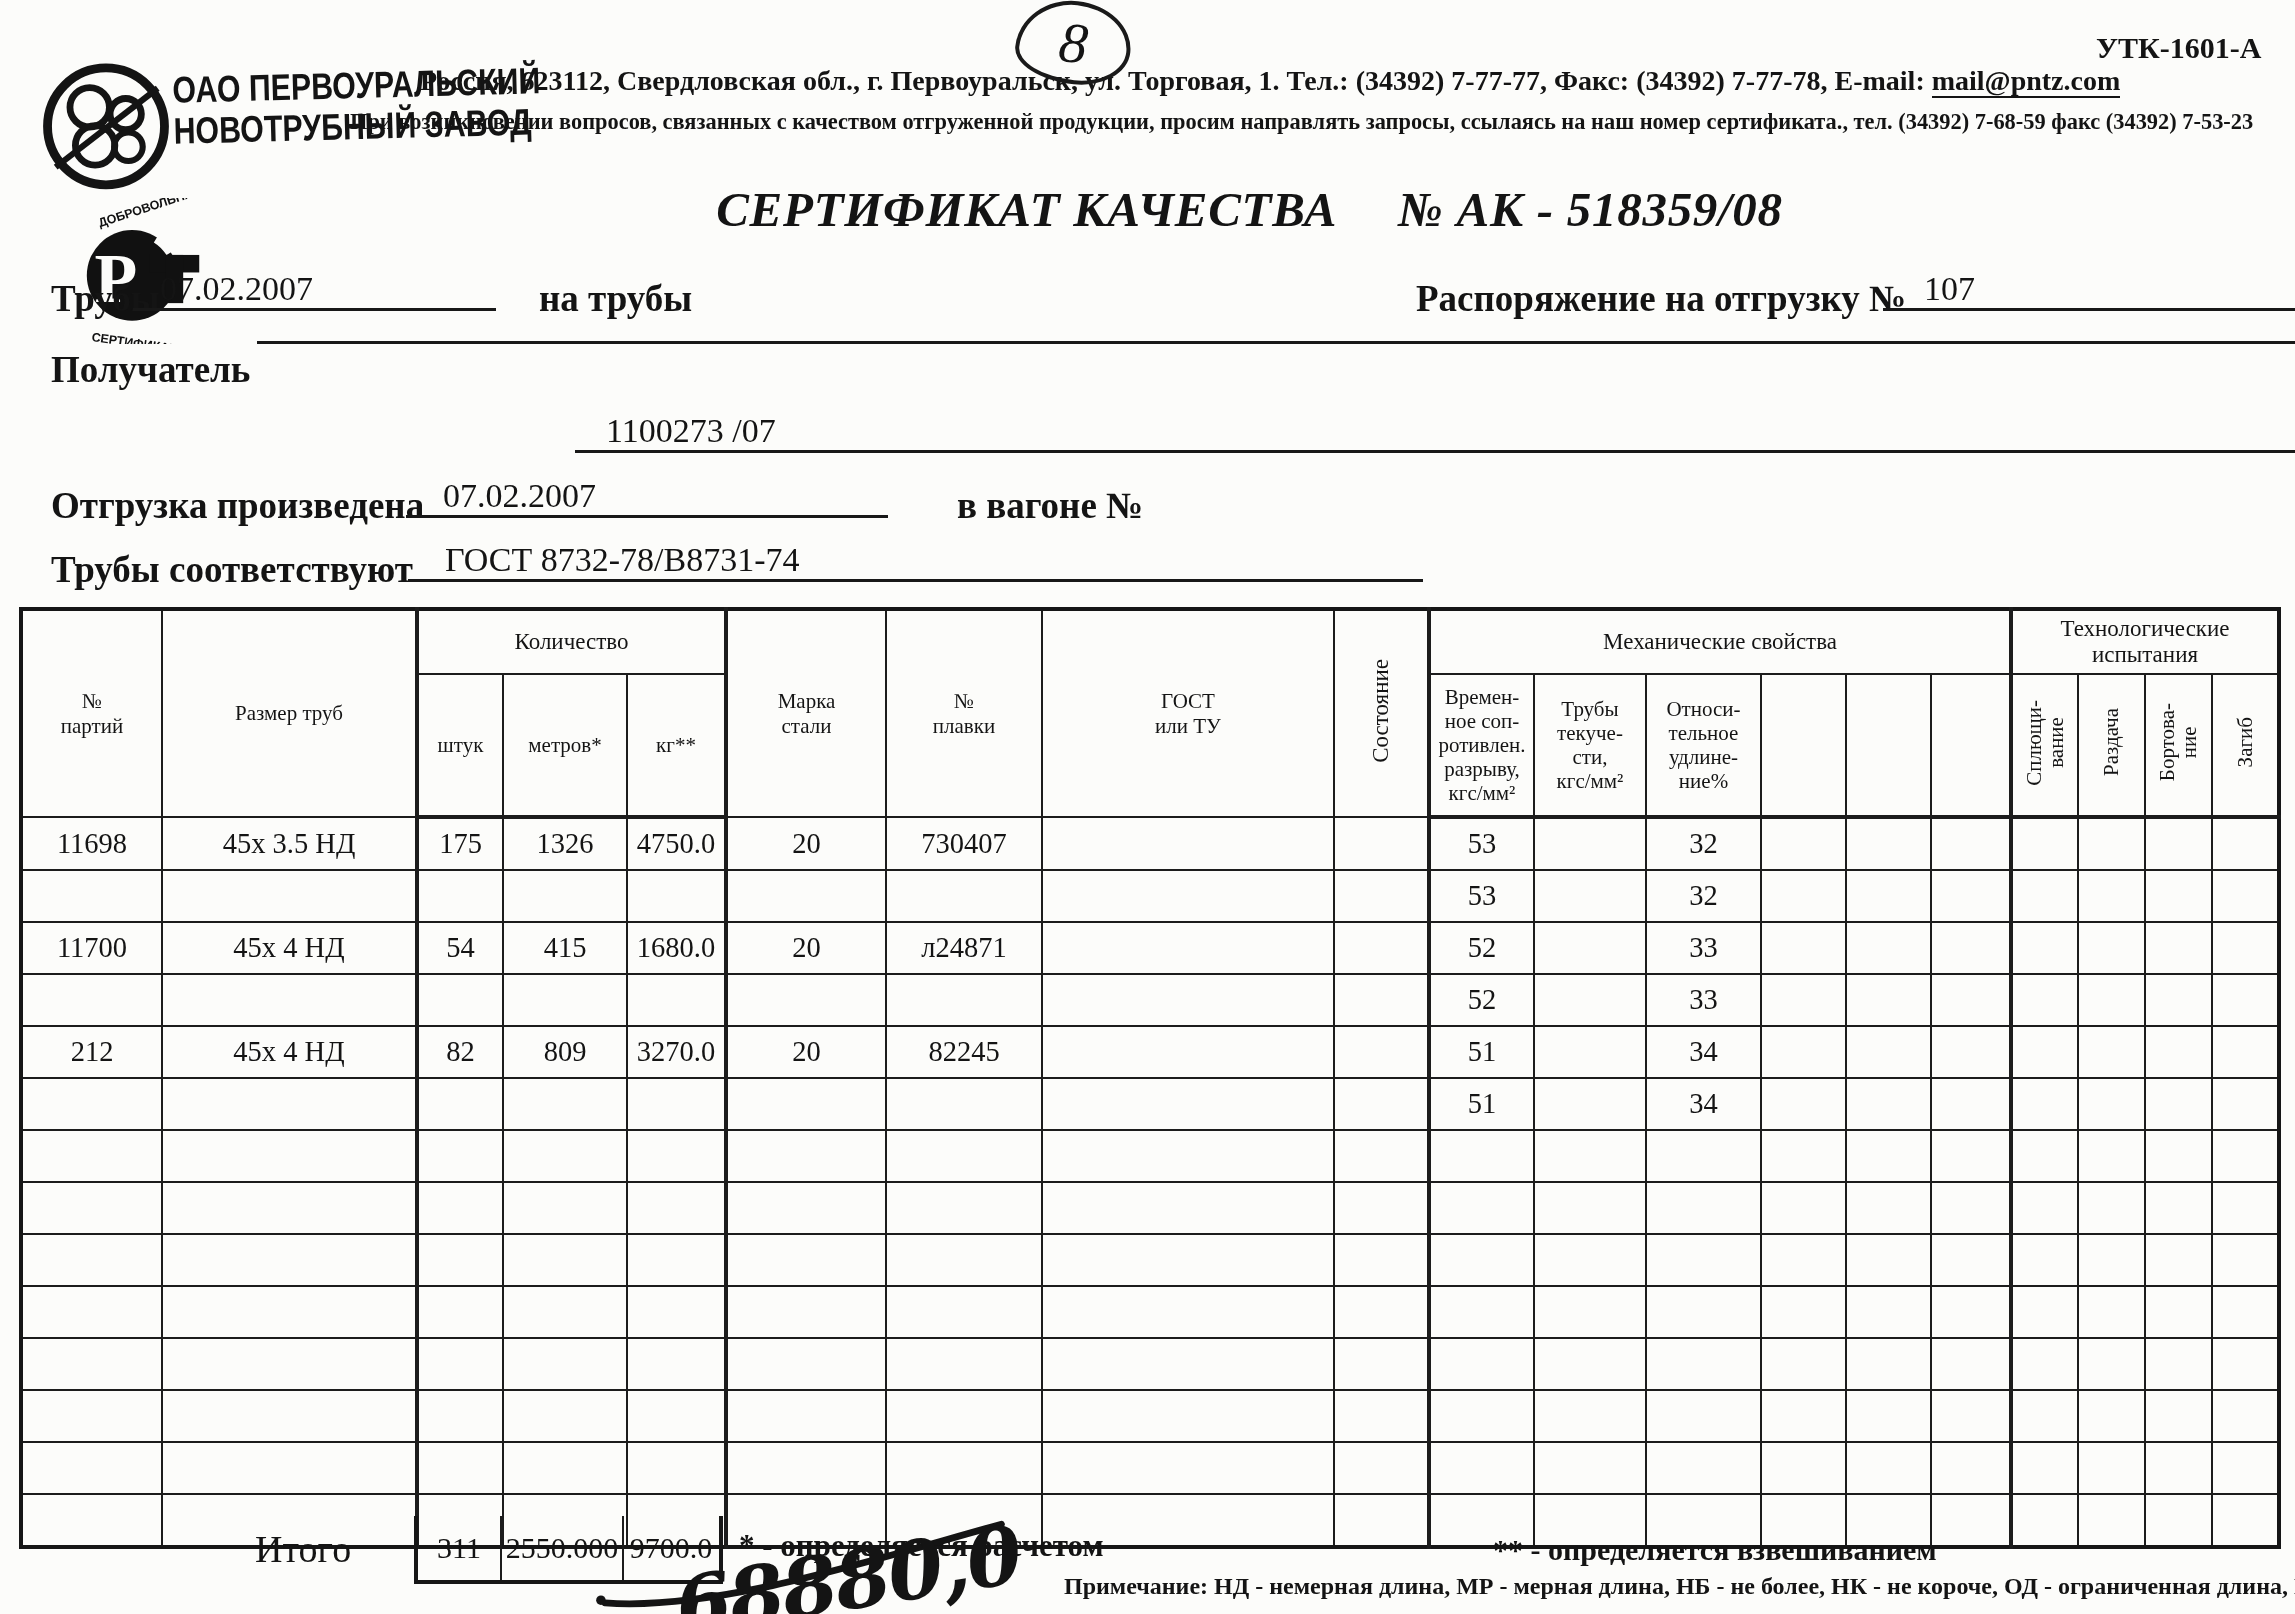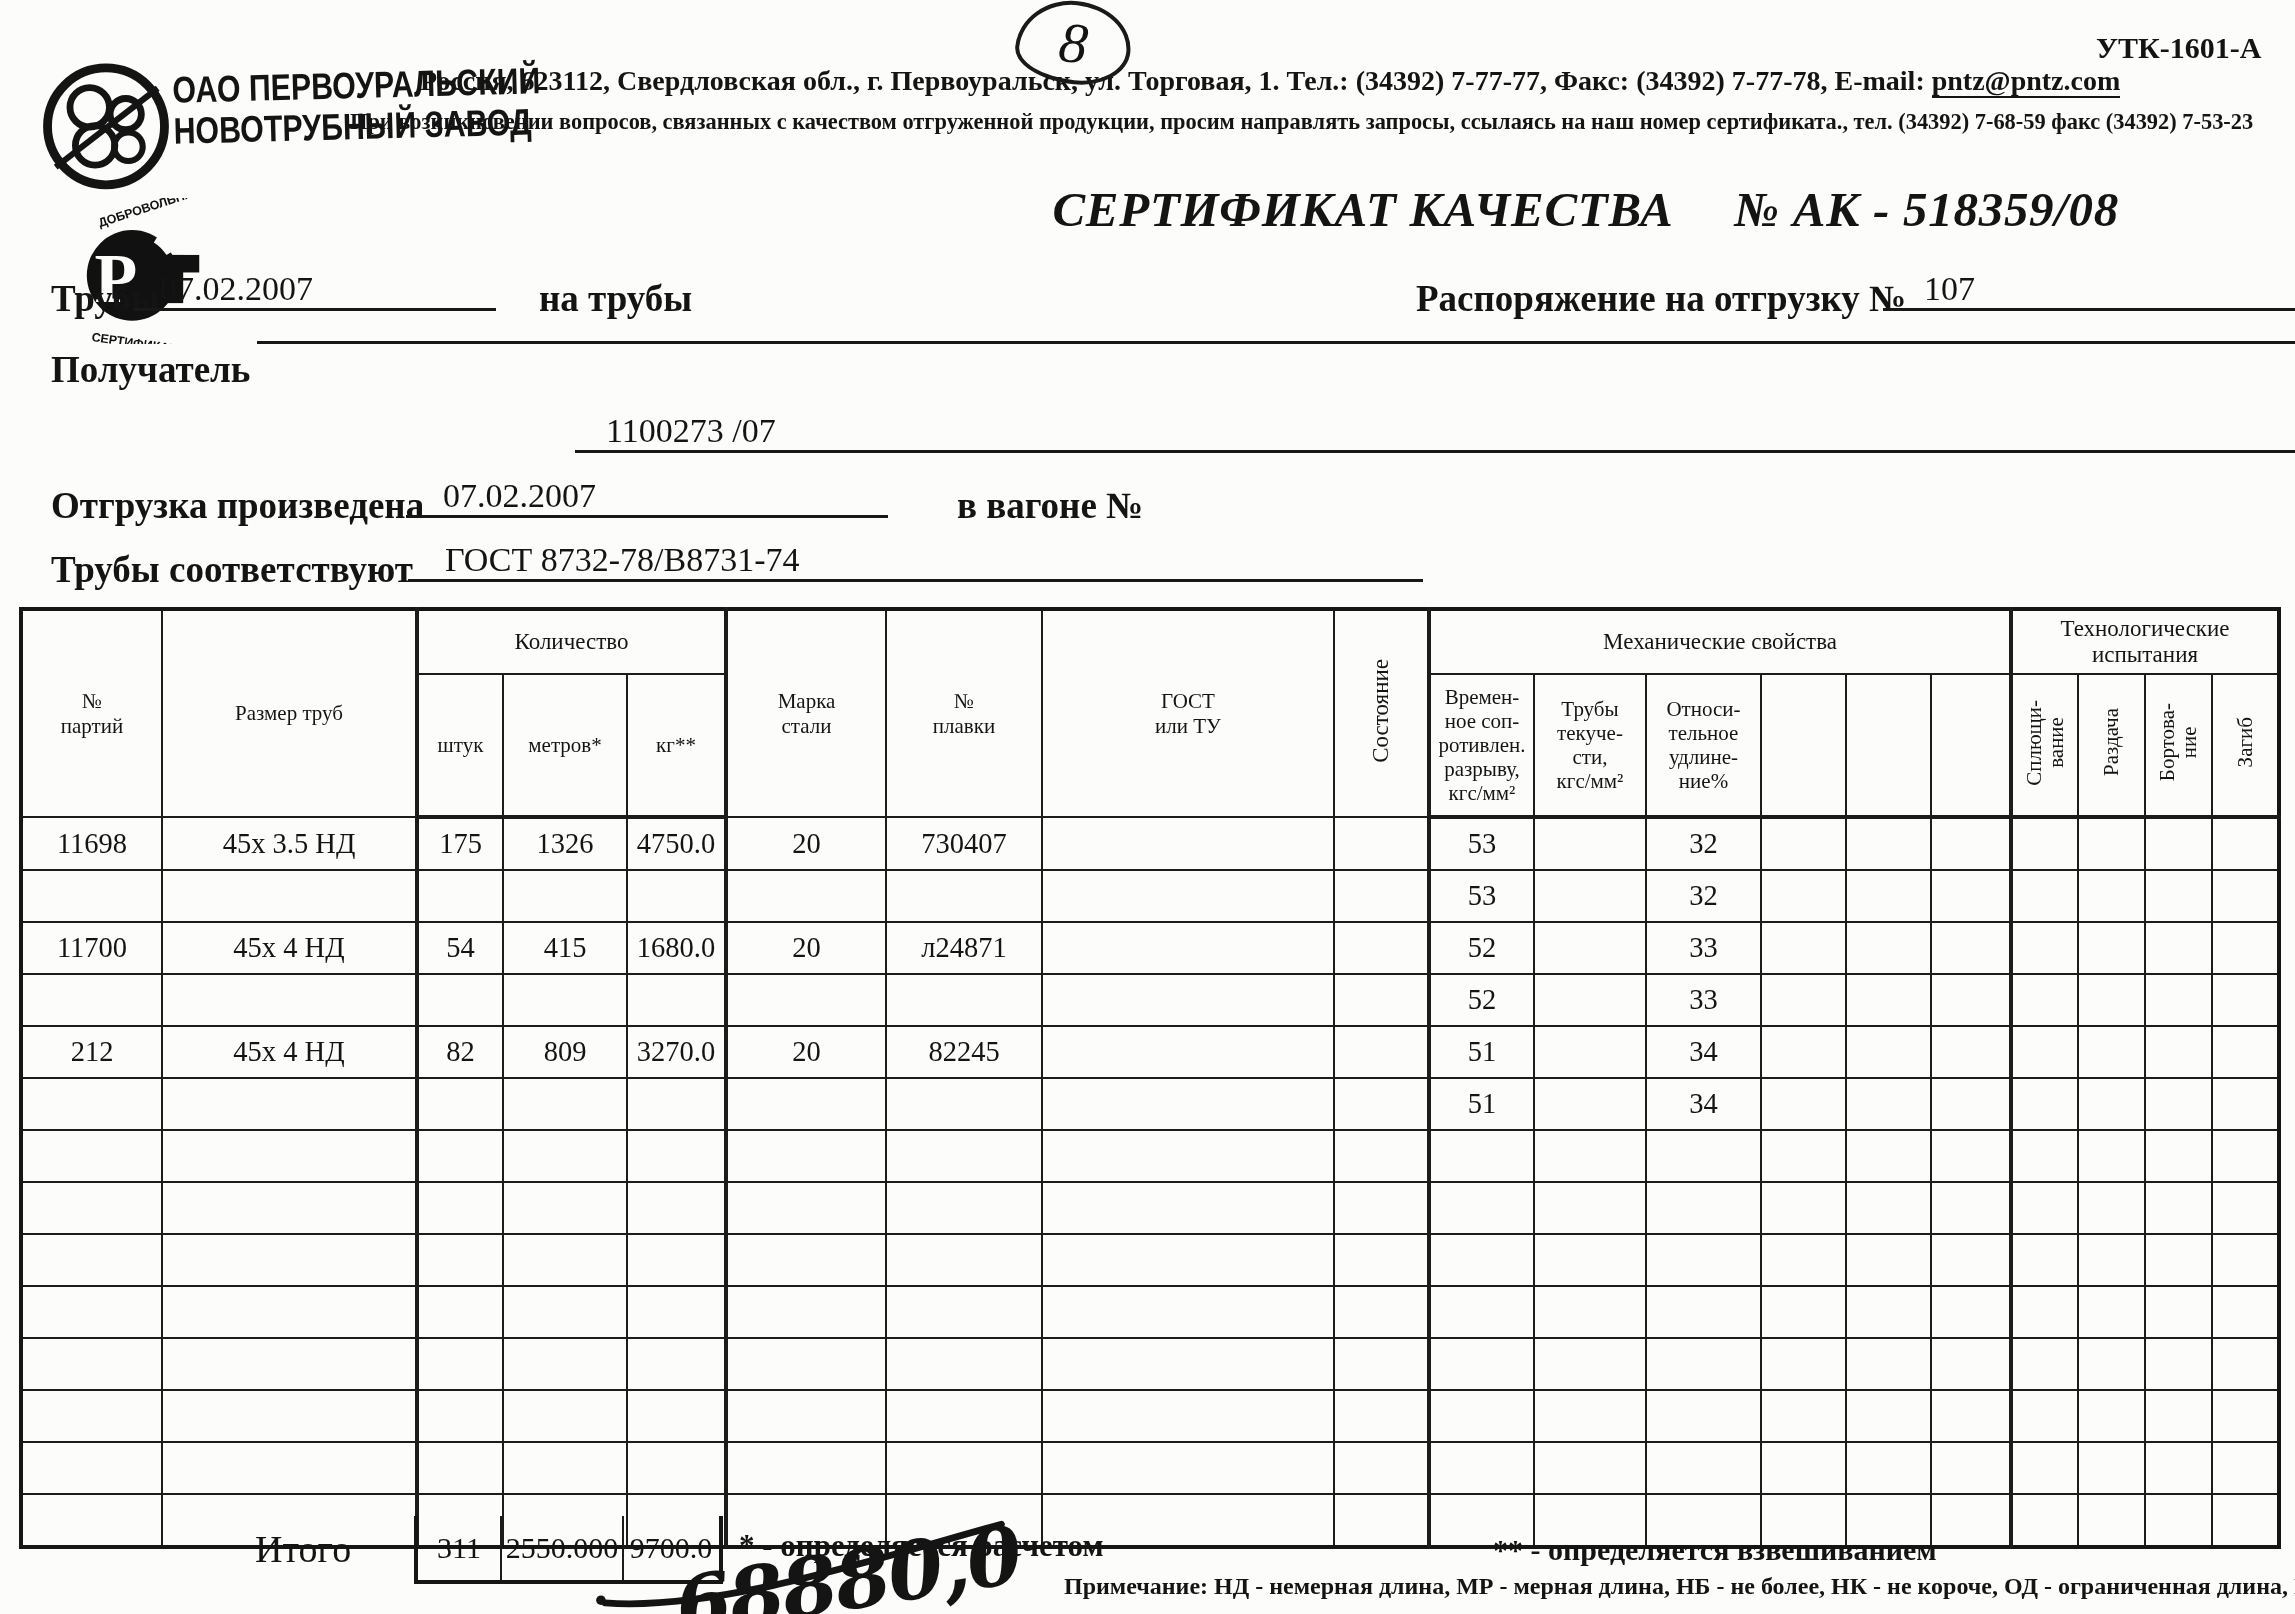--- a/index.html
+++ b/index.html
@@ -10,21 +10,21 @@
   
   .company{left:173px;top:64px;transform:rotate(-1.5deg);font-family:"Liberation Sans","DejaVu Sans",sans-serif;font-weight:bold;line-height:1.12;}
   .company div{font-size:37px;transform:scaleX(.82);transform-origin:left;letter-spacing:0;}
   .addr1{left:420px;top:65px;font-size:28px;}
   .addr2{left:350px;top:109px;font-size:22.4px;}
   .email{border-bottom:2.7px solid #141414;}
   .formcode{left:2096px;top:31px;font-size:30px;}
   .pagenum{left:1016px;top:1.4px;width:107px;height:75px;border:4.8px solid #1a1a1a;
            border-radius:50% 50% 46% 54%/62% 55% 45% 38%;display:flex;align-items:center;justify-content:center;
            font-size:57px;font-style:italic;transform:rotate(6deg);}
-  .title{left:380px;top:181px;width:1739px;text-align:right;font-style:italic;font-weight:bold;font-size:49px;letter-spacing:0.7px;white-space:nowrap;position:absolute;}
+  .title{left:380px;top:181px;width:1739px;text-align:center;font-style:italic;font-weight:bold;font-size:49px;letter-spacing:0.7px;white-space:nowrap;position:absolute;}
   
   .lbl{font-weight:bold;font-size:37px;}
   .val{font-size:34px;border-bottom:3.4px solid #181818;}
   
   .cert-table{position:absolute;left:19px;top:607px;width:2257px;border-collapse:collapse;table-layout:fixed;border:4.8px solid #161616;}
   .cert-table th,.cert-table td{border:2px solid #1c1c1c;padding:0 2.7px;text-align:center;vertical-align:middle;}
   .cert-table thead th{font-weight:normal;font-size:21px;line-height:1.15;white-space:pre-line;}
   .cert-table thead .gh{height:62px;font-size:23px;}
   .cert-table thead tr:last-child th{height:140px;border-bottom-width:4.8px;}
   .cert-table tbody td{height:50px;font-size:28.5px;border-top-width:2.7px;border-bottom-width:2.7px;overflow:hidden;}
@@ -56,21 +56,21 @@
       <circle cx="133" cy="132" r="21" fill="none" stroke="#141414" stroke-width="9"></circle>
       <line x1="26" y1="162" x2="176" y2="46" stroke="#141414" stroke-width="9"></line>
     </svg>
   </div>
 
   <div class="abs company">
     <div>ОАО ПЕРВОУРАЛЬСКИЙ</div>
     <div>НОВОТРУБНЫЙ ЗАВОД</div>
   </div>
 
-  <div class="abs addr1 b"><span>Россия, 623112, Свердловская обл., г. Первоуральск, ул. Торговая, 1. Тел.: (34392) 7-77-77, Факс: (34392) 7-77-78,  E-mail: </span><span class="email">pntz@pntz.com</span></div>
+  <div class="abs addr1 b"><span>Россия, 623112, Свердловская обл., г. Первоуральск, ул. Торговая, 1. Тел.: (34392) 7-77-77, Факс: (34392) 7-77-78,  E-mail: </span><span class="email">mail@pntz.com</span></div>
   <div class="abs addr2 b">При возникновении вопросов, связанных с качеством отгруженной продукции, просим направлять запросы, ссылаясь на наш номер сертификата., тел. (34392) 7-68-59 факс (34392) 7-53-23</div>
 
   <div class="abs formcode b">УТК-1601-А</div>
 
   <div class="abs pagenum">8</div>
 
   <div class="abs" style="left:62px;top:198px;">
     <svg width="146" height="146" viewBox="0 0 200 200">
       <circle cx="96" cy="106" r="62" fill="#111"></circle>
       <path d="M150,74 a62,62 0 0 0 -20,-20" fill="none" stroke="#fcfcfa" stroke-width="16"></path>

